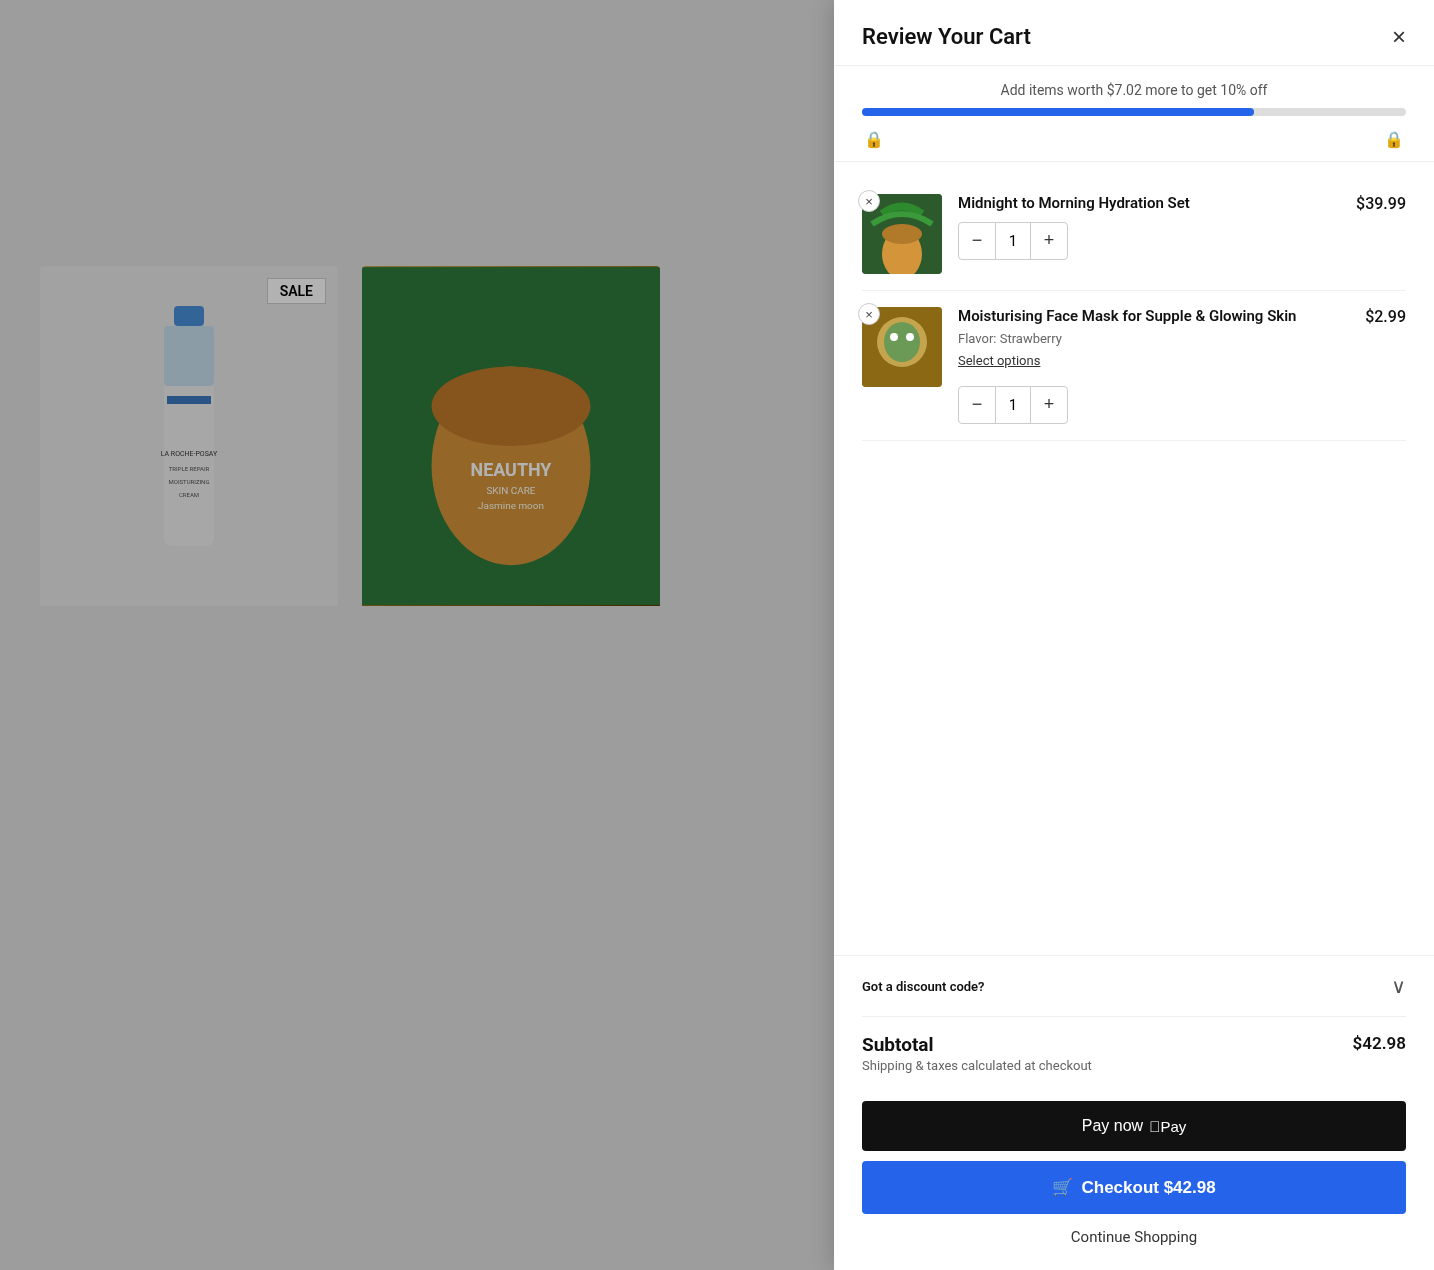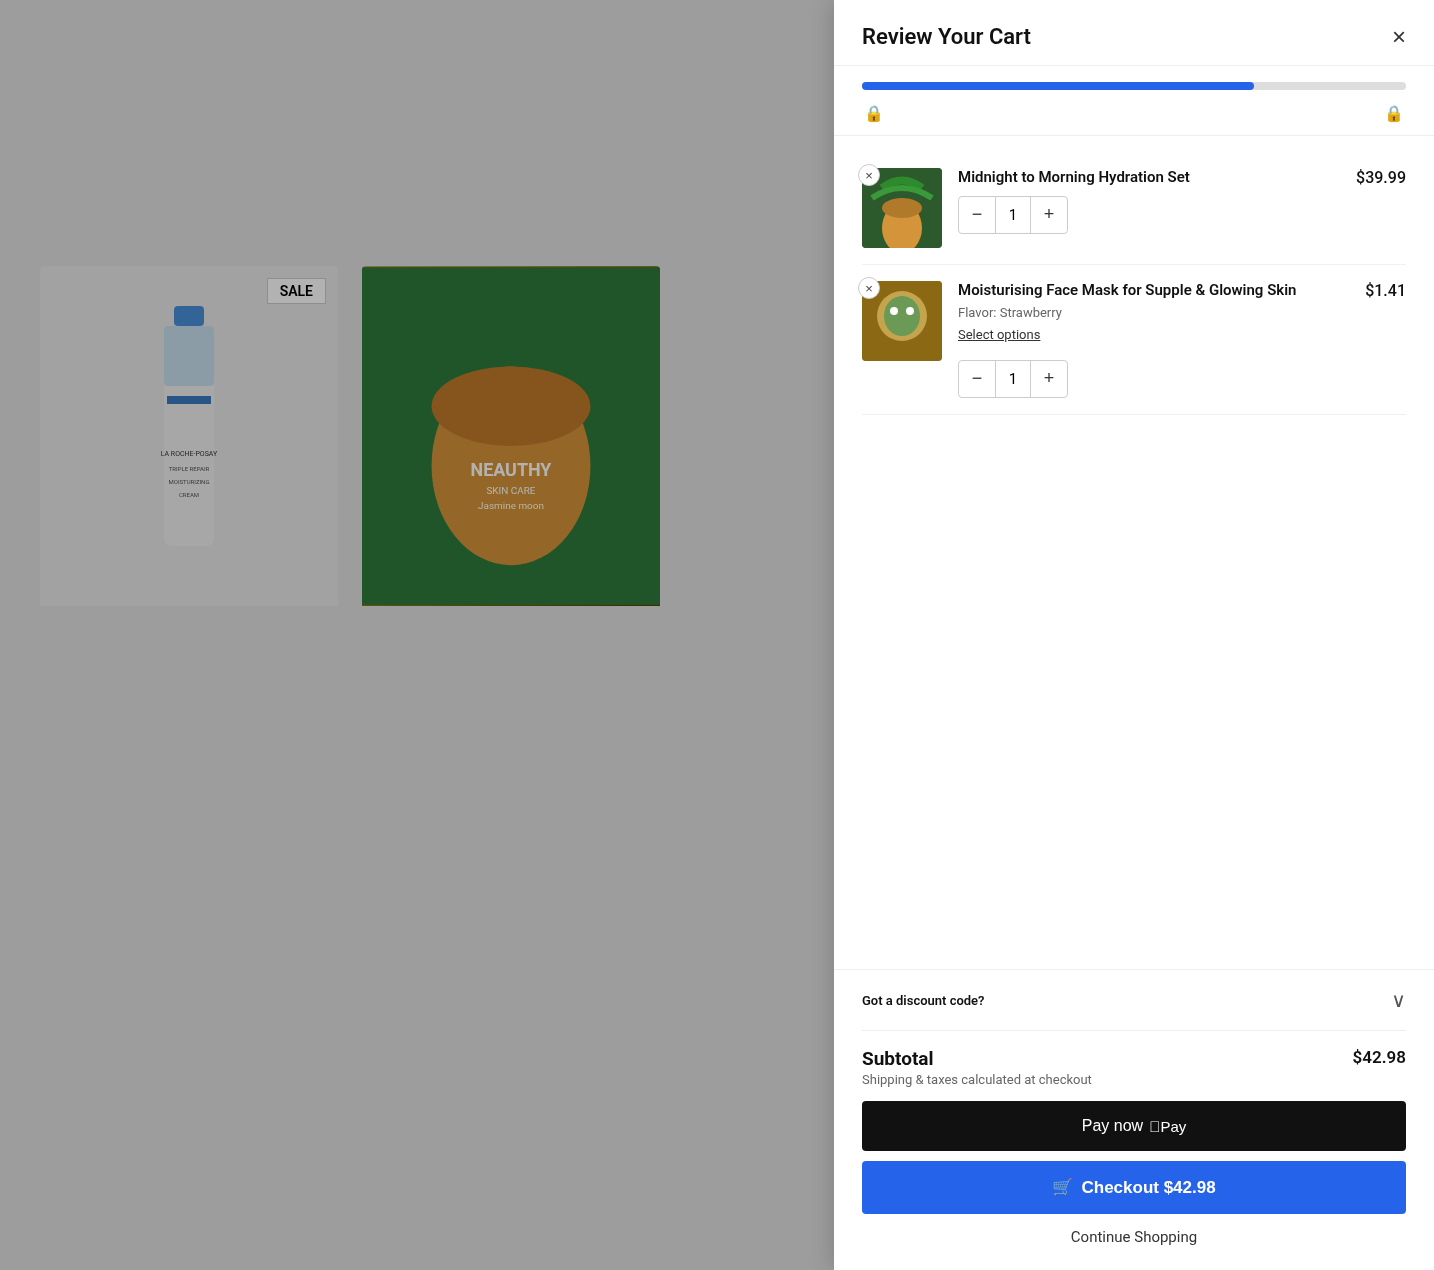--- a/index.html
+++ b/index.html
@@ -418,21 +418,21 @@
     .pay-now-btn {
       background: #111;
       color: white;
       border: none;
       width: 100%;
       padding: 16px;
       font-size: 16px;
       font-weight: 500;
       cursor: pointer;
       border-radius: 4px;
-      margin-top: 10px;
+      margin-top: 24px;
       display: flex;
       align-items: center;
       justify-content: center;
       gap: 6px;
     }
 
     .checkout-btn {
       background: #2563eb;
       color: white;
       border: none;
@@ -564,20 +564,21 @@
 <div class="overlay"></div>
 
 <div class="cart-panel">
 
   <div class="cart-header">
     <h2 class="cart-title">Review Your Cart</h2>
     <button class="close-btn">×</button>
   </div>
 
   <div class="discount-bar-section">
+    <p class="discount-text">Add items worth $7.02 more to get 10% off</p>
     <div class="progress-bar-wrap">
       <div class="progress-bar-fill"></div>
     </div>
     <div class="lock-icons">
       <span class="lock-icon">🔒</span>
       <span class="lock-icon">🔒</span>
     </div>
   </div>
 
   <div class="cart-items">
@@ -618,21 +619,21 @@
       <div class="item-details">
         <div class="item-name">Moisturising Face Mask for Supple &amp; Glowing Skin</div>
         <div class="item-flavor">Flavor: Strawberry</div>
         <span class="item-select-opts">Select options</span>
         <div class="quantity-control">
           <button class="qty-btn">−</button>
           <span class="qty-value">1</span>
           <button class="qty-btn">+</button>
         </div>
       </div>
-      <div class="item-price">$1.41</div>
+      <div class="item-price">$2.99</div>
     </div>
 
   </div>
 
   <div class="cart-footer">
 
     <div class="discount-code-row">
       <span class="discount-code-label">Got a discount code?</span>
       <span class="chevron-icon">∨</span>
     </div>

